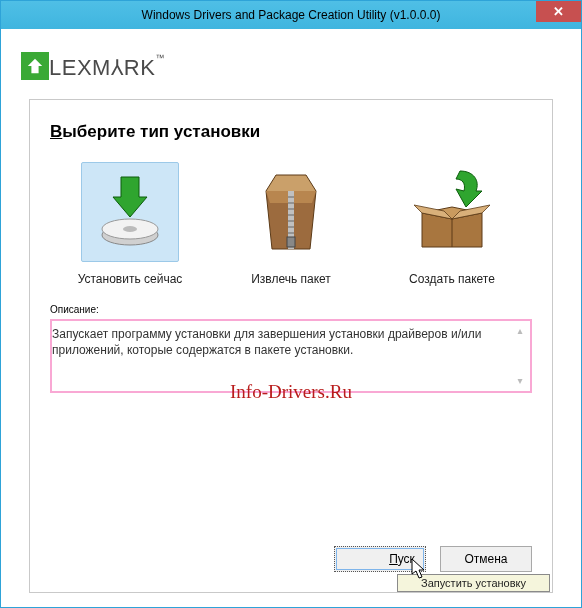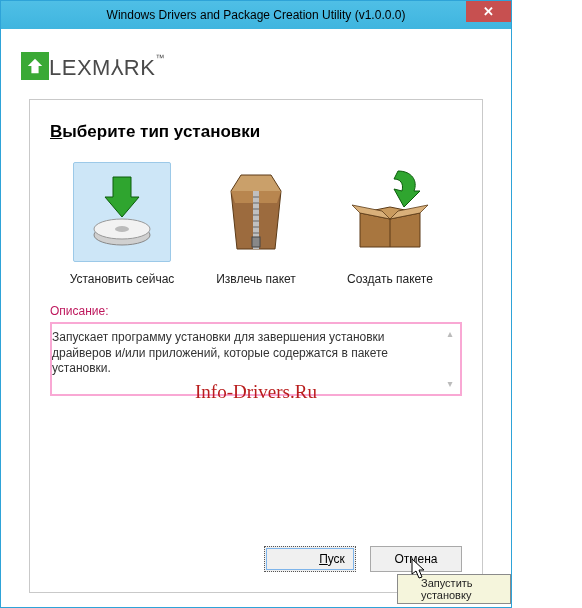--- a/index.html
+++ b/index.html
@@ -5,21 +5,21 @@
   * { box-sizing: border-box; margin: 0; padding: 0; }
   body {
     font-family: "Segoe UI", Tahoma, sans-serif;
     background: #fff;
     width: 582px;
     height: 608px;
     overflow: hidden;
     position: relative;
   }
   .window {
-    width: 512px;
+    width: 582px;
     height: 608px;
     border: 1px solid #2ea3d8;
     background: #fff;
     position: relative;
   }
   .titlebar {
     height: 28px;
     background: linear-gradient(#4fbfe6, #3fb5df);
     display: flex;
     align-items: center;
@@ -107,22 +107,22 @@
   }
   .option.selected .option-iconbox {
     background: #cde6f7;
     border: 1px solid #9cc9e8;
   }
   .option-label {
     font-size: 12px;
     color: #222;
   }
   .desc-label {
-    font-size: 12px;
-    color: #be185d;
+    font-size: 10px;
+    color: #000000;
     margin-bottom: 4px;
   }
   .desc-box {
     border: 2px solid #f9a8d4;
     height: 74px;
     padding: 6px 24px 6px 0;
     font-size: 12px;
     color: #333;
     line-height: 1.3;
     position: relative;

